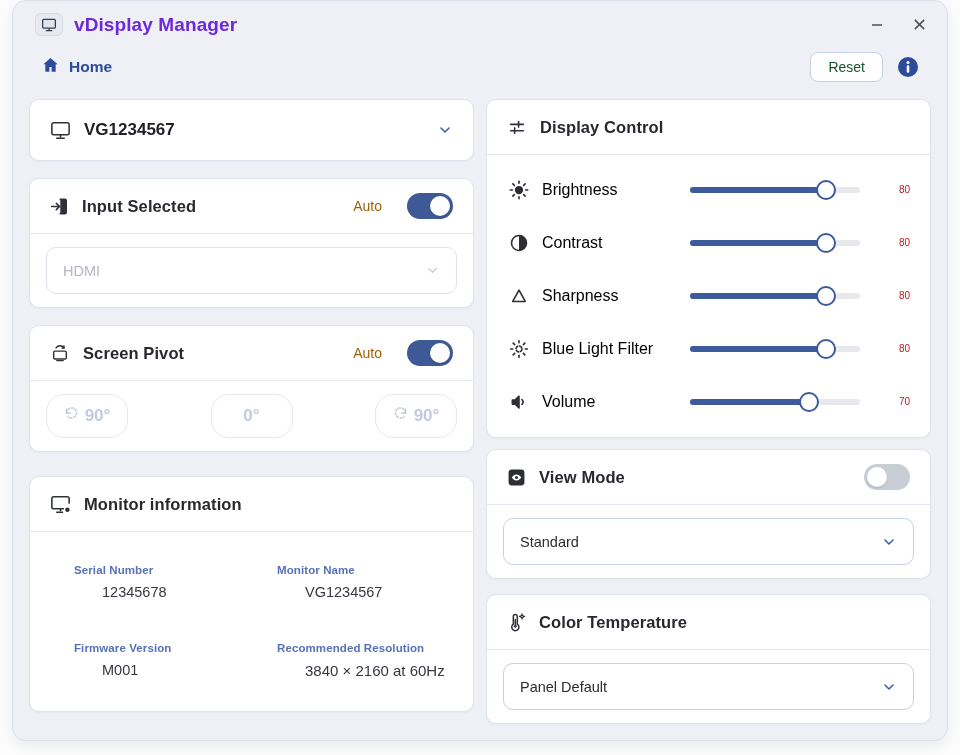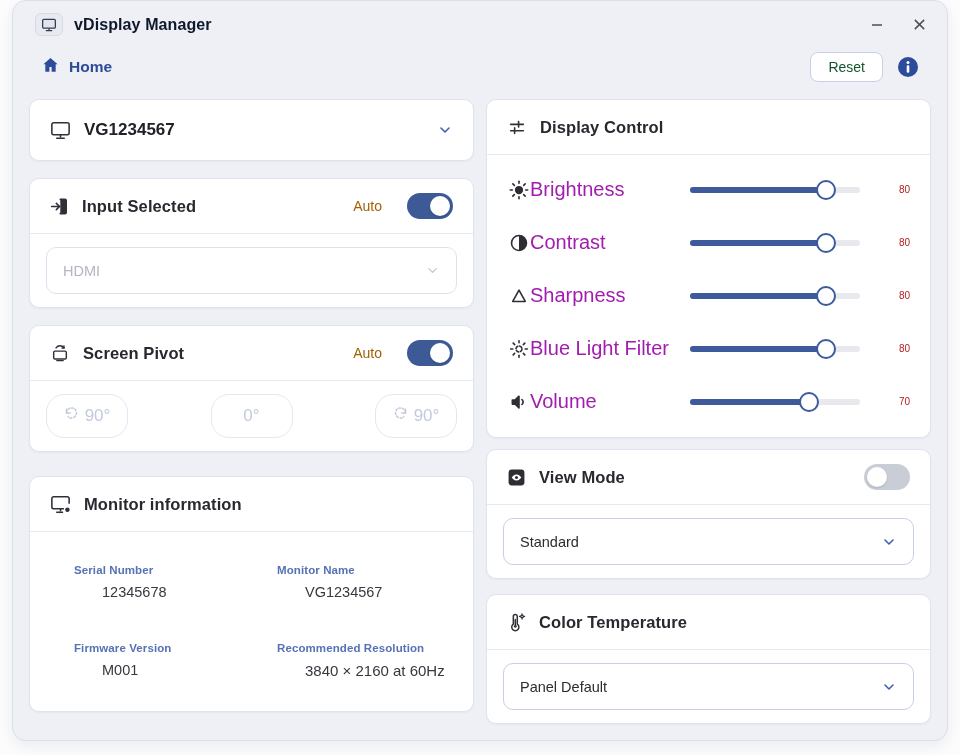--- a/index.html
+++ b/index.html
@@ -19,21 +19,21 @@
     overflow:hidden;
   }
   
   .titlebar { display:flex; align-items:center; padding:12px 20px 4px 22px; }
   .app-badge {
     width:28px; height:23px; border-radius:6px;
     background:#e7eaf1; border:1px solid #d6dae5;
     display:flex; align-items:center; justify-content:center;
     color:#3a3d46;
   }
-  .app-title { margin-left:11px; font-size:16px; font-weight:bold; color:#0f172a; letter-spacing:.1px; }
+  .app-title { margin-left:11px; font-size:19px; font-weight:bold; color:#6d28d9; letter-spacing:.1px; }
   .win-controls { margin-left:auto; display:flex; align-items:center; gap:26px; color:#4c4f57; }
   .win-btn { width:16px; height:16px; display:flex; align-items:center; justify-content:center; cursor:pointer; }
   
   .toolbar { display:flex; align-items:center; padding:12px 28px 4px 28px; }
   .home { display:flex; align-items:center; gap:9px; color:#2d4b9a; cursor:pointer; }
   .home-label { font-size:15.5px; font-weight:bold; }
   .toolbar-right { margin-left:auto; display:flex; align-items:center; gap:14px; }
   .reset-btn {
     background:#ffffff; border:1px solid #c7d0e8; border-radius:8px;
     color:#14532d; font-size:14px; font-weight:500;
@@ -79,35 +79,35 @@
   .monitor-select .value { font-size:17px; font-weight:bold; color:#202228; }
   .monitor-select .chev { margin-left:auto; color:#3f5fae; display:flex; }
   
   .card-body { padding:13px 16px; }
   .input-card { margin-bottom:17px; }
   .pivot-card { margin-bottom:24px; }
   .pivot-row { display:flex; justify-content:space-between; }
   .pivot-btn {
     width:82px; height:44px; border:1px solid #e3e7f3; border-radius:18px; background:#fff;
     display:flex; align-items:center; justify-content:center; gap:6px;
-    color:#c3cadd; font-size:17px; font-weight:normal; font-family:inherit;
+    color:#c3cadd; font-size:17px; font-weight:bold; font-family:inherit;
   }
   
   .info-grid {
     padding:32px 20px 32px 44px;
     display:grid; grid-template-columns:203px 1fr; row-gap:42px;
   }
   .field-label { font-size:11.5px; font-weight:bold; color:#5671b5; letter-spacing:.1px; }
   .field-value { font-size:14.5px; color:#36383f; margin-top:8px;margin-left:28px; }
   .field-value.big { font-size:15px; }
   
   .sliders { padding:8px 20px 9px 20px; }
   .slider-row { height:53px; display:flex; align-items:center; }
   .slider-icon { width:23px; color:#2c2e34; display:flex; justify-content:center; }
-  .slider-label { margin-left:0; font-size:20px; color:#a21caf; flex:1; }
+  .slider-label { margin-left:12px; font-size:16px; color:#000000; flex:1; }
   .slider { position:relative; width:170px; height:20px; flex:none; cursor:pointer; }
   .slider .track { position:absolute; left:0; right:0; top:7px; height:6px; border-radius:3px; background:#e8e9ed; }
   .slider .fill { position:absolute; left:0; top:7px; height:6px; border-radius:3px; background:#3c5a9c; width:calc(var(--v)*1%); }
   .slider .thumb {
     position:absolute; top:0; width:20px; height:20px; border-radius:50%;
     background:#fff; border:2.5px solid #3c5a9c;
     left:calc(var(--v)*1% - 10px);
   }
   .slider-value { width:50px; text-align:right; font-size:10px; color:#b91c1c; }
   .vm-card { margin-bottom:15px; }

